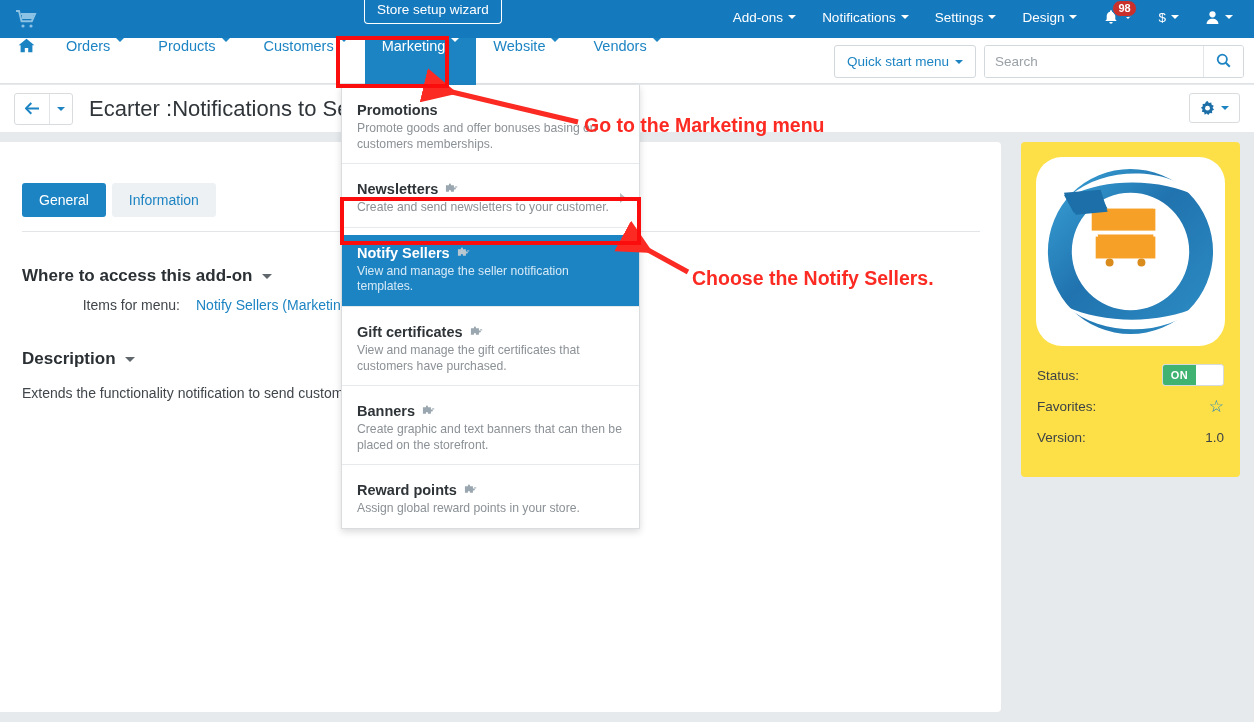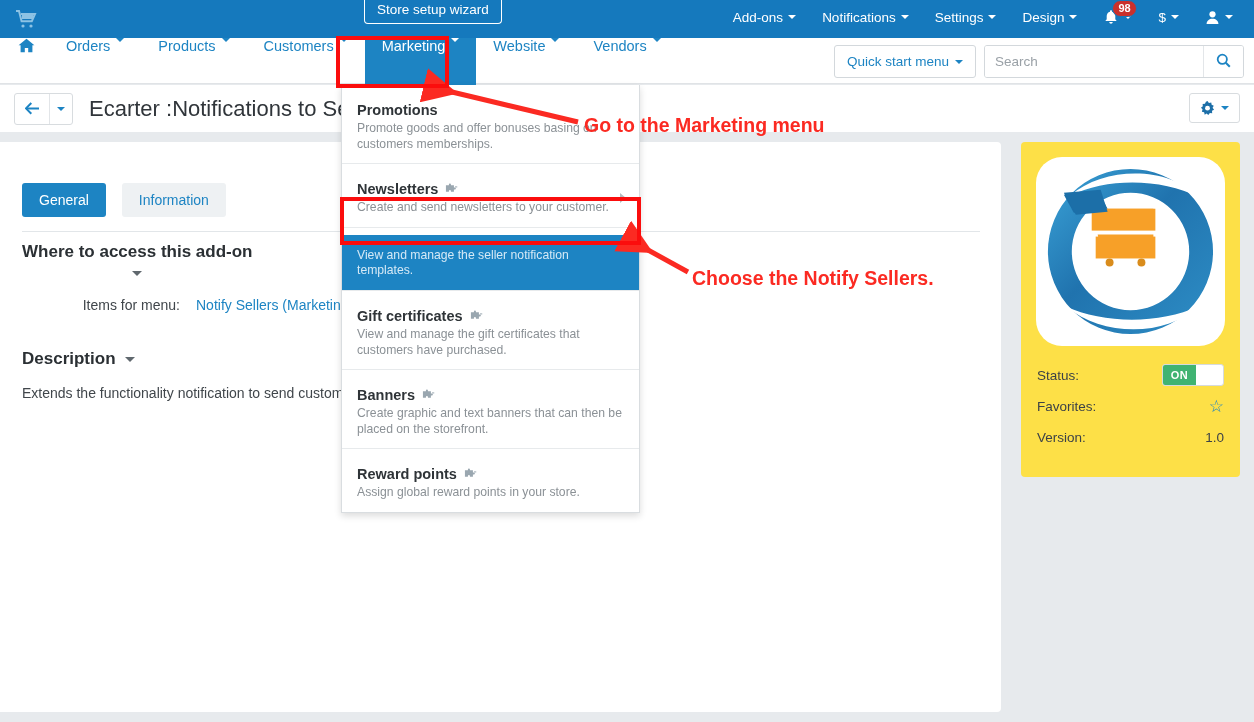--- a/index.html
+++ b/index.html
@@ -104,21 +104,21 @@
     border: 1px solid #d8dcdf; border-radius: 3px; background: #fff;
     height: 30px; padding: 0 10px; display: flex; align-items: center; gap: 6px;
     color: #1d84c3; font-size: 14px;
   }
 
   
   .content-card {
     position: absolute; left: 0; top: 142px; width: 1001px; height: 570px;
     background: #ffffff; border-radius: 0 4px 4px 0;
   }
-  .tabs { position: absolute; left: 22px; top: 41px; display: flex; gap: 16px; }
+  .tabs { position: absolute; left: 22px; top: 41px; display: flex; gap: 6px; }
   .tab {
     font-size: 14px; padding: 9px 17px; border-radius: 3px;
     color: #1d84c3; background: #eef1f3;
   }
   .tab.active { background: #1d84c3; color: #fff; }
   .tab-rule {
     position: absolute; left: 22px; top: 89px; width: 958px; height: 1px;
     background: #e2e6e9;
   }
   .section-head {
@@ -334,21 +334,21 @@
     <div class="tabs">
       <div class="tab active">
         <span>General</span>
       </div>
       <div class="tab">
         <span>Information</span>
       </div>
     </div>
     <div class="tab-rule"></div>
 
-    <div class="section-head" style="left:22px; top:100px;flex-direction:column;">
+    <div class="section-head" style="left:22px; top:124px;">
       <span>Where to access this add-on</span>
       <span class="caret"></span>
     </div>
 
     <div class="field-row" style="left:8px; top:155px;">
       <span class="field-label">Items for menu:</span>
       <a class="field-value" href="#" style="text-decoration:none;">Notify Sellers (Marketing)</a>
     </div>
 
     <div class="section-head" style="left:22px; top:207px;">
@@ -426,20 +426,27 @@
         <svg class="puzzle" viewBox="0 0 14 12">
           <path d="M1 2h3.2V1.1a1.1 1.1 0 0 1 2.2 0V2H9.6v2.4h1a1.1 1.1 0 0 1 0 2.2h-1V9H6.4v-.9a1.1 1.1 0 0 0-2.2 0V9H1z" fill="#9aa7b0"></path>
           <path d="M10.8 3.2h2.4v1.1h-2.4z" fill="#9aa7b0"></path>
         </svg>
       </div>
       <div class="dd-desc">Create and send newsletters to your customer.</div>
       <span class="sub-arrow"></span>
     </div>
 
     <div class="dd-item selected">
+      <div class="dd-title">
+        <span>Notify Sellers</span>
+        <svg class="puzzle" viewBox="0 0 14 12">
+          <path d="M1 2h3.2V1.1a1.1 1.1 0 0 1 2.2 0V2H9.6v2.4h1a1.1 1.1 0 0 1 0 2.2h-1V9H6.4v-.9a1.1 1.1 0 0 0-2.2 0V9H1z" fill="#b9c7d1"></path>
+          <path d="M10.8 3.2h2.4v1.1h-2.4z" fill="#b9c7d1"></path>
+        </svg>
+      </div>
       <div class="dd-desc">View and manage the seller notification templates.</div>
     </div>
 
     <div class="dd-item">
       <div class="dd-title">
         <span>Gift certificates</span>
         <svg class="puzzle" viewBox="0 0 14 12">
           <path d="M1 2h3.2V1.1a1.1 1.1 0 0 1 2.2 0V2H9.6v2.4h1a1.1 1.1 0 0 1 0 2.2h-1V9H6.4v-.9a1.1 1.1 0 0 0-2.2 0V9H1z" fill="#9aa7b0"></path>
           <path d="M10.8 3.2h2.4v1.1h-2.4z" fill="#9aa7b0"></path>
         </svg>

